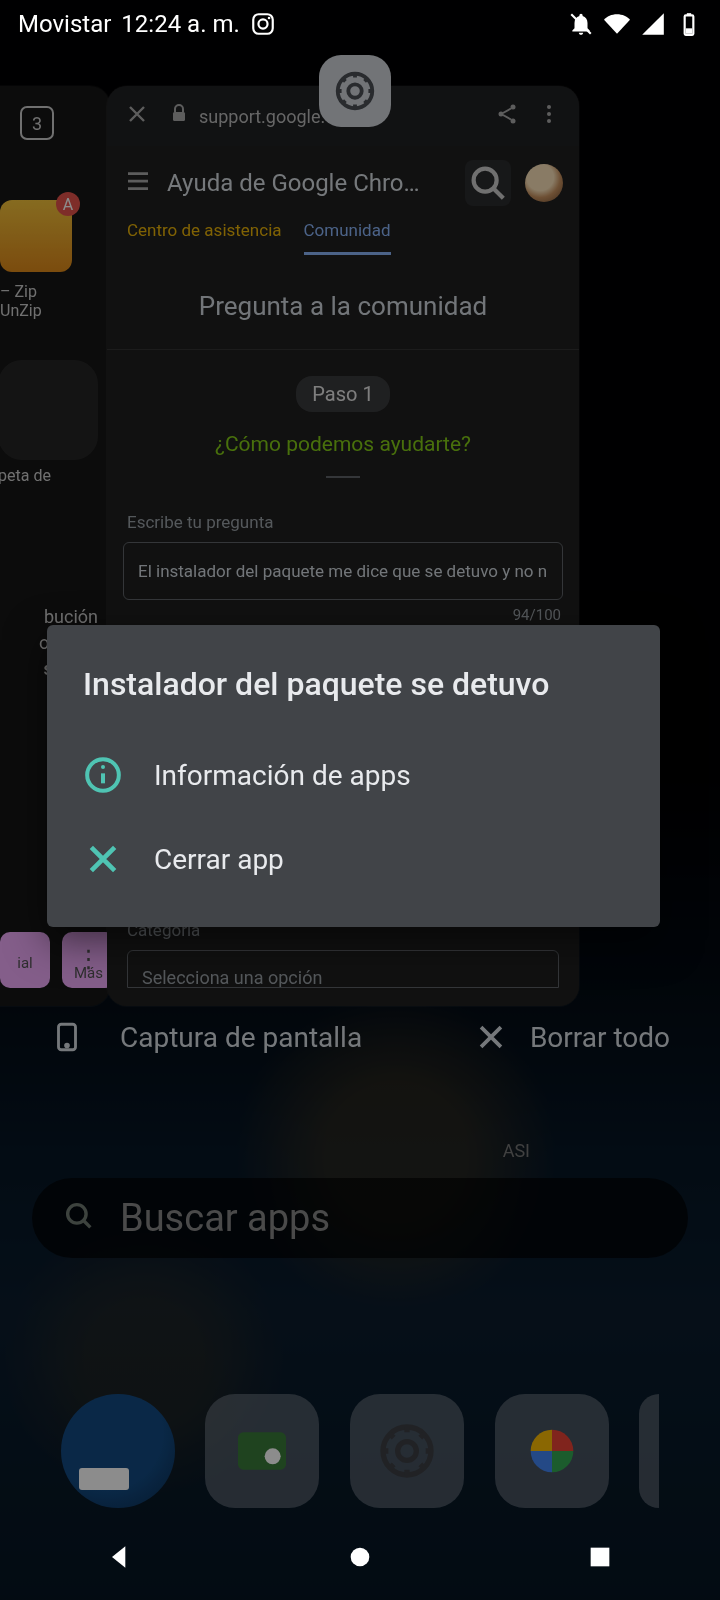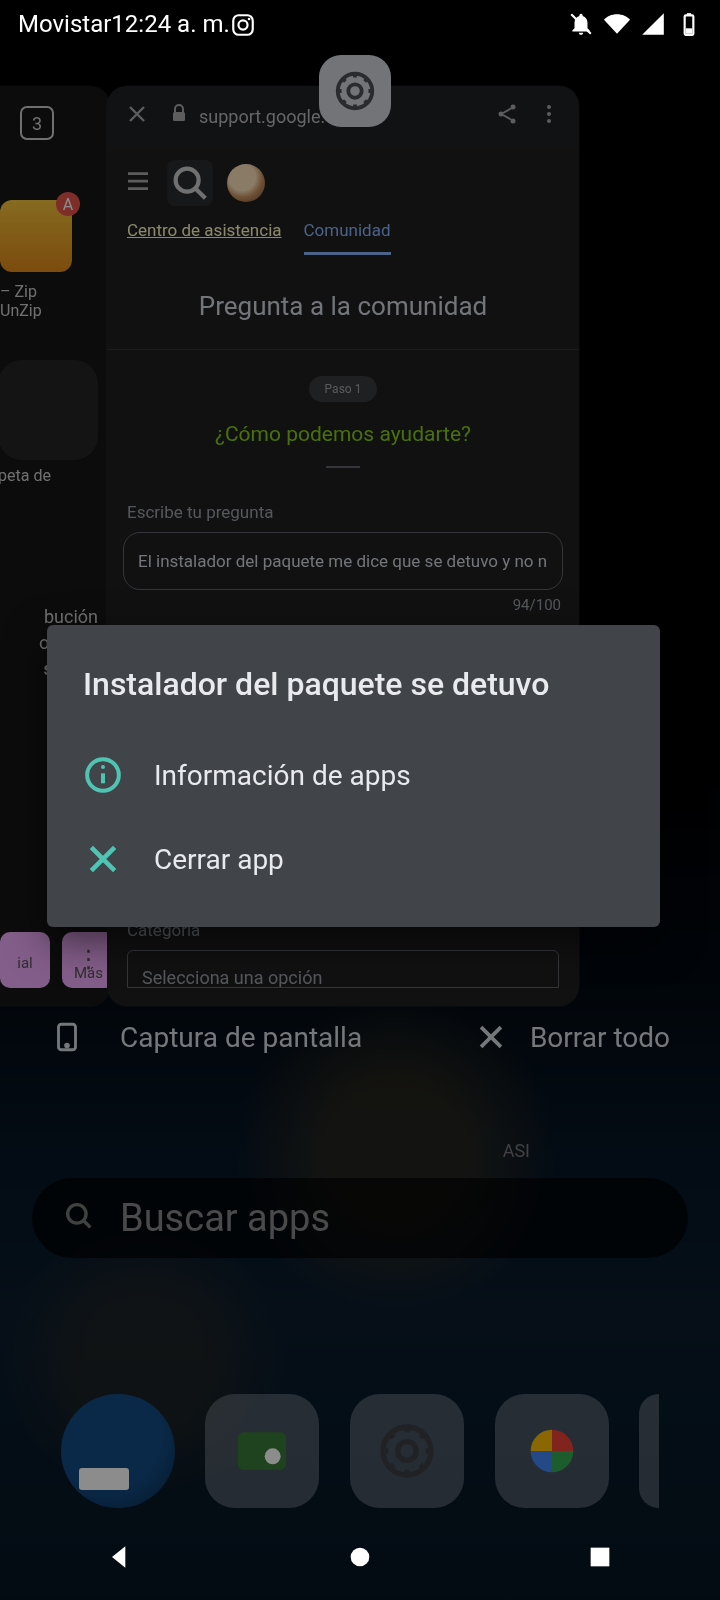--- a/index.html
+++ b/index.html
@@ -14,21 +14,21 @@
       linear-gradient(180deg,#03040a 0%,#03040a 48%,#0e2a49 62%,#1a528a 72%,#2a6aa8 82%,#1a4f81 100%);
     filter: brightness(.6);
   }
 
   
   .statusbar {
     position: absolute; top: 0; left: 0; right: 0; height: 48px;
     display: flex; align-items: center; justify-content: space-between;
     padding: 0 18px; color: #fff; font-size: 24px; z-index: 50;
   }
-  .status-left { display: flex; align-items: flex-end; }
+  .status-left { display: flex; align-items: center; gap: 10px; }
   .status-right { display: flex; align-items: center; gap: 10px; }
   .status-icon svg { width: 26px; height: 26px; display: block; }
 
   
   .dim { position:absolute; inset:0; background:rgba(0,0,0,0.55); z-index:5; }
 
   
   .recents-card {
     position: absolute; border-radius: 20px; overflow: hidden;
     box-shadow: 0 0 0 1px rgba(255,255,255,0.04);
@@ -66,30 +66,30 @@
   .cm-toolbar{display:flex;align-items:center;gap:18px;padding:16px 18px;background:#202124;}
   .cm-toolbar .sp{flex:1;}
   .cm-toolbar svg{width:24px;height:24px;}
   .cm-url{display:flex;align-items:center;gap:8px;font-size:18px;color:#bbb;}
   .cm-header{display:flex;align-items:center;gap:14px;padding:14px 16px;background:#1f1f1f;}
   .cm-header .menu svg{width:30px;height:30px;}
   .cm-header .title{flex:1;font-size:24px;color:#d6dbe0;white-space:nowrap;overflow:hidden;text-overflow:ellipsis;}
   .cm-header .searchbtn{width:46px;height:46px;border-radius:8px;background:#2b2c2e;display:flex;align-items:center;justify-content:center;}
   .cm-header .avatar{width:38px;height:38px;border-radius:50%;background:radial-gradient(circle at 40% 35%,#f9e0b8 0 40%, #c89260 60%, #6d4a2e 100%);}
   .cm-tabs{display:flex;gap:22px;padding:0 20px 10px 20px;font-size:17px;}
-  .cm-tabs .t1{color:#fef9c3;text-decoration:underline;}
+  .cm-tabs .t1{color:#eab308;}
   .cm-tabs .t2{color:#8ab4f8;border-bottom:3px solid #8ab4f8;padding-bottom:12px;}
   .cm-h2{text-align:center;font-size:26px;color:#cfd6dc;padding:26px 0 28px;}
   .cm-sep{height:1px;background:#333;margin:0;}
   .cm-step{display:flex;justify-content:center;padding:26px 0 12px;}
-  .cm-step span{background:#3a3b3d;border-radius:16px;padding:6px 16px;font-size:12px;color:#a3a3a3;}
+  .cm-step span{background:#3a3b3d;border-radius:16px;padding:6px 16px;font-size:20px;color:#e5e5e5;}
   .cm-h3{text-align:center;font-size:21px;color:#84cc16;padding:8px 0 20px;}
   .cm-divshort{width:34px;height:2px;background:#5f6368;margin:0 auto 34px;}
   .cm-label{padding:0 20px 10px;font-size:17px;color:#9aa0a6;}
-  .cm-input{margin:0 16px;border:1px solid #5f6368;border-radius:17px;padding:18px 14px;font-size:17px;color:#cfd6dc;white-space:nowrap;overflow:hidden;}
+  .cm-input{margin:0 16px;border:1px solid #5f6368;border-radius:6px;padding:18px 14px;font-size:17px;color:#cfd6dc;white-space:nowrap;overflow:hidden;}
   .cm-counter{text-align:right;padding:6px 18px 0 0;font-size:15px;color:#9aa0a6;}
   .cm-explain{padding:30px 20px 0;font-size:18px;color:#9aa0a6;}
   .cm-cat{position:absolute;bottom:0;left:0;right:0;padding:0 20px 18px;background:#1f1f1f;}
   .cm-cat .cl{font-size:17px;color:#9aa0a6;padding:10px 0;}
   .cm-cat .sel{border:1px solid #5f6368;border-radius:6px 6px 0 0;padding:16px 14px 0 14px;font-size:18px;color:#9aa0a6;height:38px;overflow:hidden;}
 
   
   .recents-actions{
     position:absolute; left:0; right:0; top:1020px; z-index:20;
     display:flex; align-items:center; justify-content:space-between;
@@ -245,20 +245,21 @@
           <circle cx="12" cy="5" r="2"></circle>
           <circle cx="12" cy="12" r="2"></circle>
           <circle cx="12" cy="19" r="2"></circle>
         </svg></span>
   </div>
 
   <div class="cm-header">
     <span class="menu"><svg viewBox="0 0 24 24" stroke="#aaa" stroke-width="2.2">
           <path d="M4 6h16M4 12h16M4 18h16"></path>
         </svg></span>
+    <div class="title">Ayuda de Google Chro…</div>
     <div class="searchbtn">
         <svg viewBox="0 0 24 24" fill="none" stroke="#ccc" stroke-width="2.2">
           <circle cx="10.5" cy="10.5" r="6"></circle>
           <path d="M20 20l-5-5"></path>
         </svg>
       </div>
     <div class="avatar"></div>
   </div>
 
   <div class="cm-tabs">

